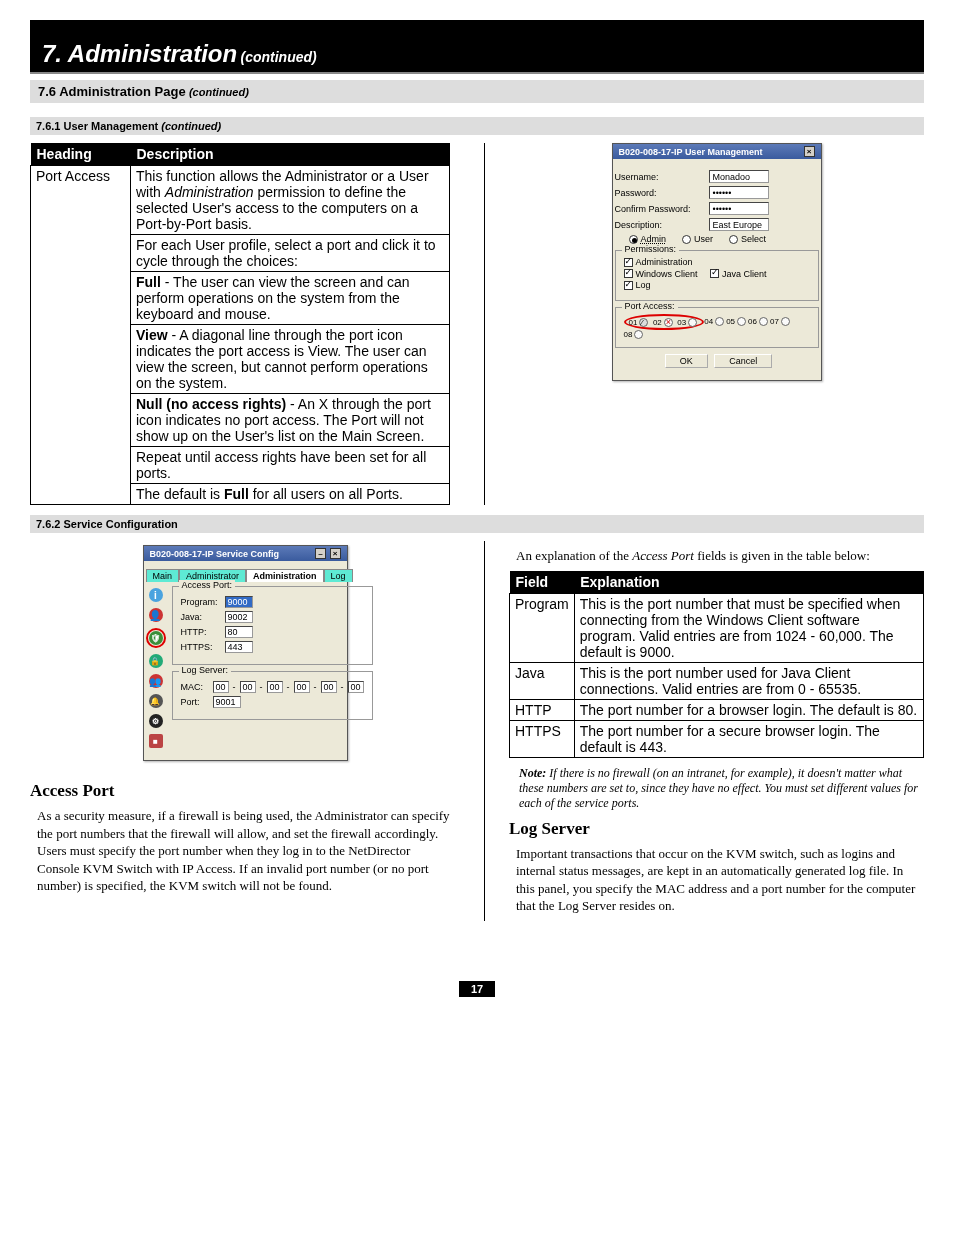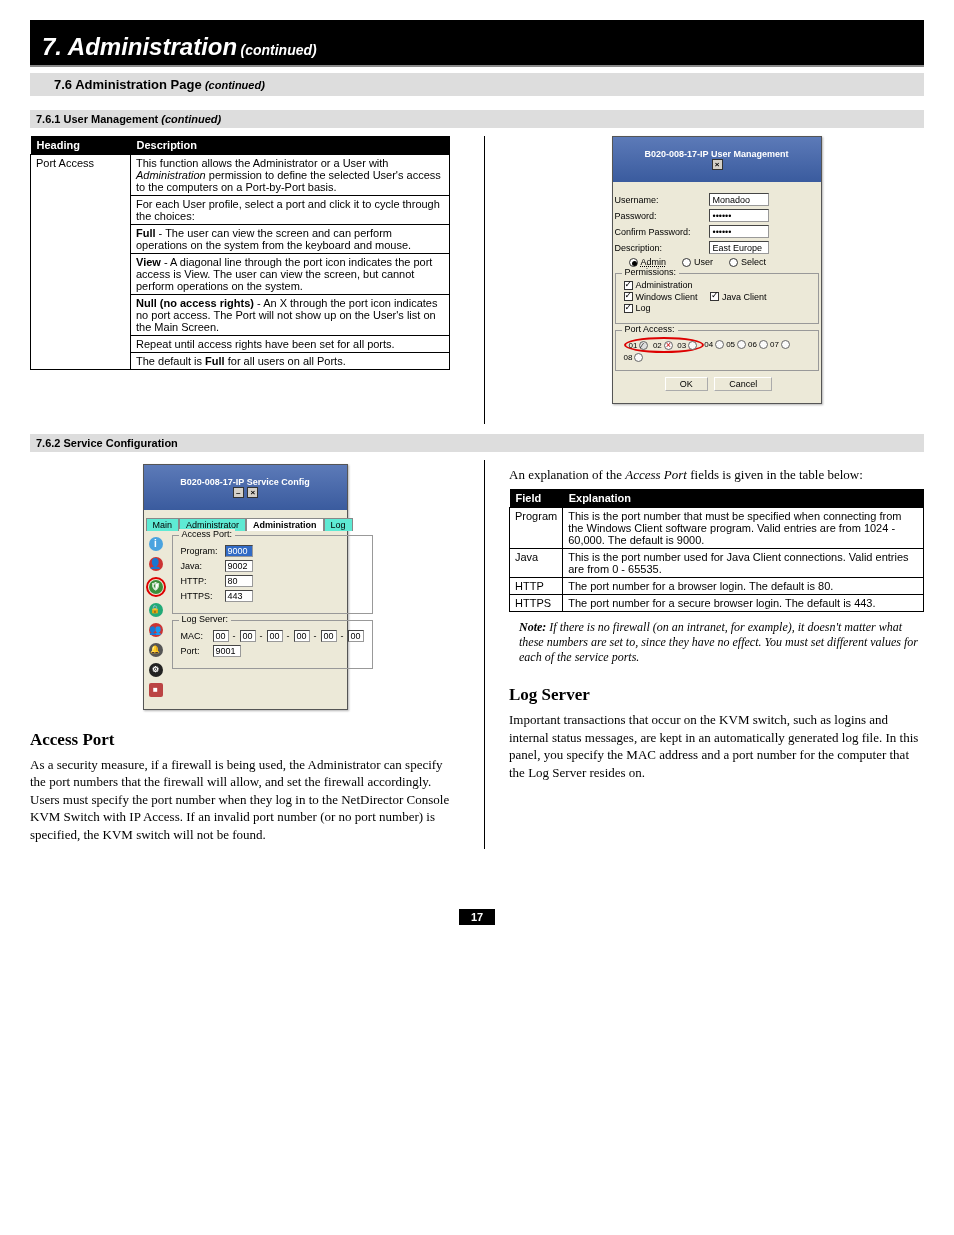--- a/index.html
+++ b/index.html
@@ -8,29 +8,29 @@
     padding: 20px 30px;
     font-family: Arial, Helvetica, sans-serif;
     font-size: 12px;
     color: #000;
     background: #fff;
     width: 954px;
   }
   .black-bar {
     background: #000;
     color: #fff;
-    padding: 13px 12px 4px;
+    padding: 20px 12px 4px;
     margin-bottom: 6px;
     border-bottom: 2px solid #888;
   }
   .chapter-title { font-size: 24px; font-weight: bold; font-style: italic; }
   .chapter-continued { font-size: 14px; font-weight: bold; font-style: italic; }
   .grey-bar {
     background: #ddd;
-    padding: 4px 24px;
+    padding: 4px 8px;
     margin-bottom: 14px;
   }
   .section-title { font-size: 13px; font-weight: bold; }
   .section-continued { font-size: 11px; font-weight: bold; font-style: italic; }
   .subsection-bar {
     background: #ddd;
     padding: 3px 6px;
     margin: 10px 0 8px;
     font-size: 11px;
     font-weight: bold;
@@ -39,21 +39,21 @@
   .two-col {
     display: flex;
     gap: 20px;
     align-items: flex-start;
   }
   .col { flex: 1; min-width: 0; }
 
   
   table.data-tbl {
     border-collapse: collapse;
-    font-size: 11px;
+    font-size: 14px;
     width: 100%;
   }
   table.data-tbl th {
     background: #000;
     color: #fff;
     text-align: left;
     padding: 3px 6px;
     font-weight: bold;
   }
   table.data-tbl td {
@@ -69,26 +69,25 @@
     font-family: "Tahoma", Arial, sans-serif;
     font-size: 9px;
     background: #ece9d8;
     border: 1px solid #555;
     box-shadow: 1px 1px 2px rgba(0,0,0,.3);
     margin: 0 auto 20px;
   }
   .fig-titlebar {
     background: linear-gradient(#5c7ab8,#3a5b9e);
     color: #fff;
-    padding: 12px 6px;
+    padding: 2px 6px;
     font-weight: bold;
     display: flex;
     justify-content: space-between;
     align-items: center;
-    flex-direction: column;
   }
   .fig-ctrls span {
     display: inline-block;
     width: 11px; height: 11px;
     background: #d4d0c8;
     border: 1px solid #333;
     color:#000;
     font-size:8px;
     line-height:10px;
     text-align:center;
@@ -196,23 +195,23 @@
   .svc-panels { flex:1; }
   .svc-fs { border:1px solid #999; padding:6px 8px 8px; margin-bottom:6px; position:relative; }
   .svc-fs .legend { position:absolute; top:-7px; left:6px; background:#ece9d8; padding:0 3px; font-size:9px; }
   .svc-row { display:flex; align-items:center; gap:4px; font-size:9px; margin:3px 0;}
   .svc-lbl { width:40px; }
   .svc-in { background:#fff; border:1px inset #999; padding:0 2px; font-size:9px; min-width:28px; height:12px; display:inline-block;}
   .svc-in.sel { background:#316ac5; color:#fff; }
   .mac-box .svc-in { min-width:14px; text-align:center; }
 
   
-  .prose p { font-family: "Times New Roman", serif; font-size: 13px; margin: 6px 0; line-height:1.35;}
+  .prose p { font-family: "Times New Roman", serif; font-size: 13px; margin: 6px 7px; line-height:1.35;}
   .prose .hdr { font-weight:bold; font-family:"Times New Roman",serif; font-size:17px; margin:8px 0 2px;}
-  .note { font-family:"Times New Roman",serif; font-size:12px; font-style:italic; margin:8px 0 20px 10px; }
+  .note { font-family:"Times New Roman",serif; font-size:12px; font-style:italic; margin:8px 0 8px 10px; }
   .note b { font-style:italic; font-weight:bold; }
 
   .field-tbl { width: 100%; }
 
   .page-num {
     margin: 60px auto 0;
     width: 36px;
     background:#000;
     color:#fff;
     text-align:center;

